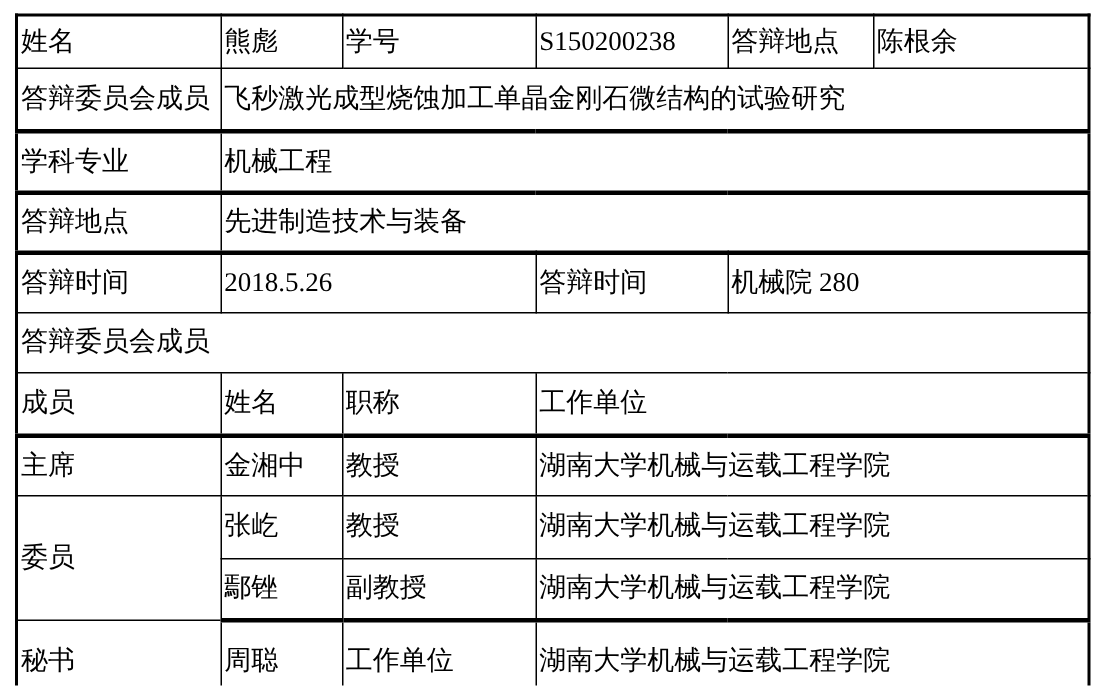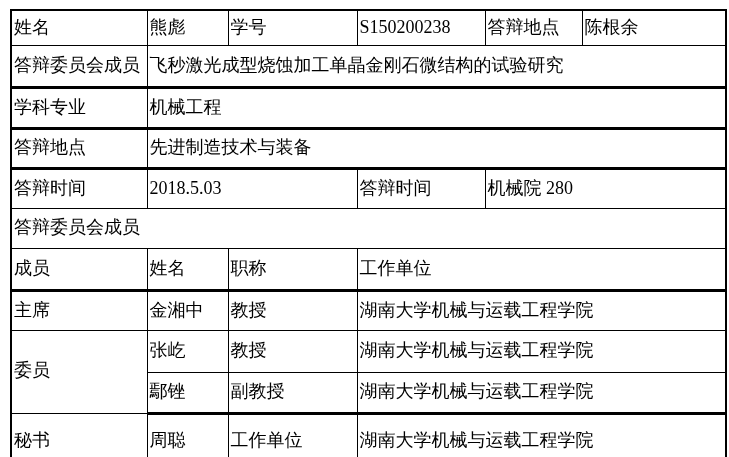--- a/index.html
+++ b/index.html
@@ -36,21 +36,20 @@
     line-height: 1.2;
     overflow: hidden;
     white-space: nowrap;
     margin-left: 40px;
   }
   tr.thick-bottom td {
     border-bottom-width: 3px;
   }
   td.cell-thick-bottom {
     border-bottom-width: 3px;
-    font-family: Liberation Mono, monospace;
   }
 </style>
 </head>
 <body>
 
 <div class="page-wrap">
   <table class="form-table">
     <colgroup>
       <col style="width:136px">
       <col style="width:81px">
@@ -80,21 +79,21 @@
       <td colspan="5">机械工程</td>
     </tr>
 
     <tr style="height:40px" class="thick-bottom">
       <td>答辩地点</td>
       <td colspan="5">先进制造技术与装备</td>
     </tr>
 
     <tr style="height:40px">
       <td>答辩时间</td>
-      <td colspan="2">2018.5.03</td>
+      <td colspan="2">2018.5.26</td>
       <td>答辩时间</td>
       <td colspan="2">机械院 280</td>
     </tr>
 
     <tr style="height:40px">
       <td colspan="6">答辩委员会成员</td>
     </tr>
 
     <tr style="height:42px" class="thick-bottom">
       <td>成员</td>

